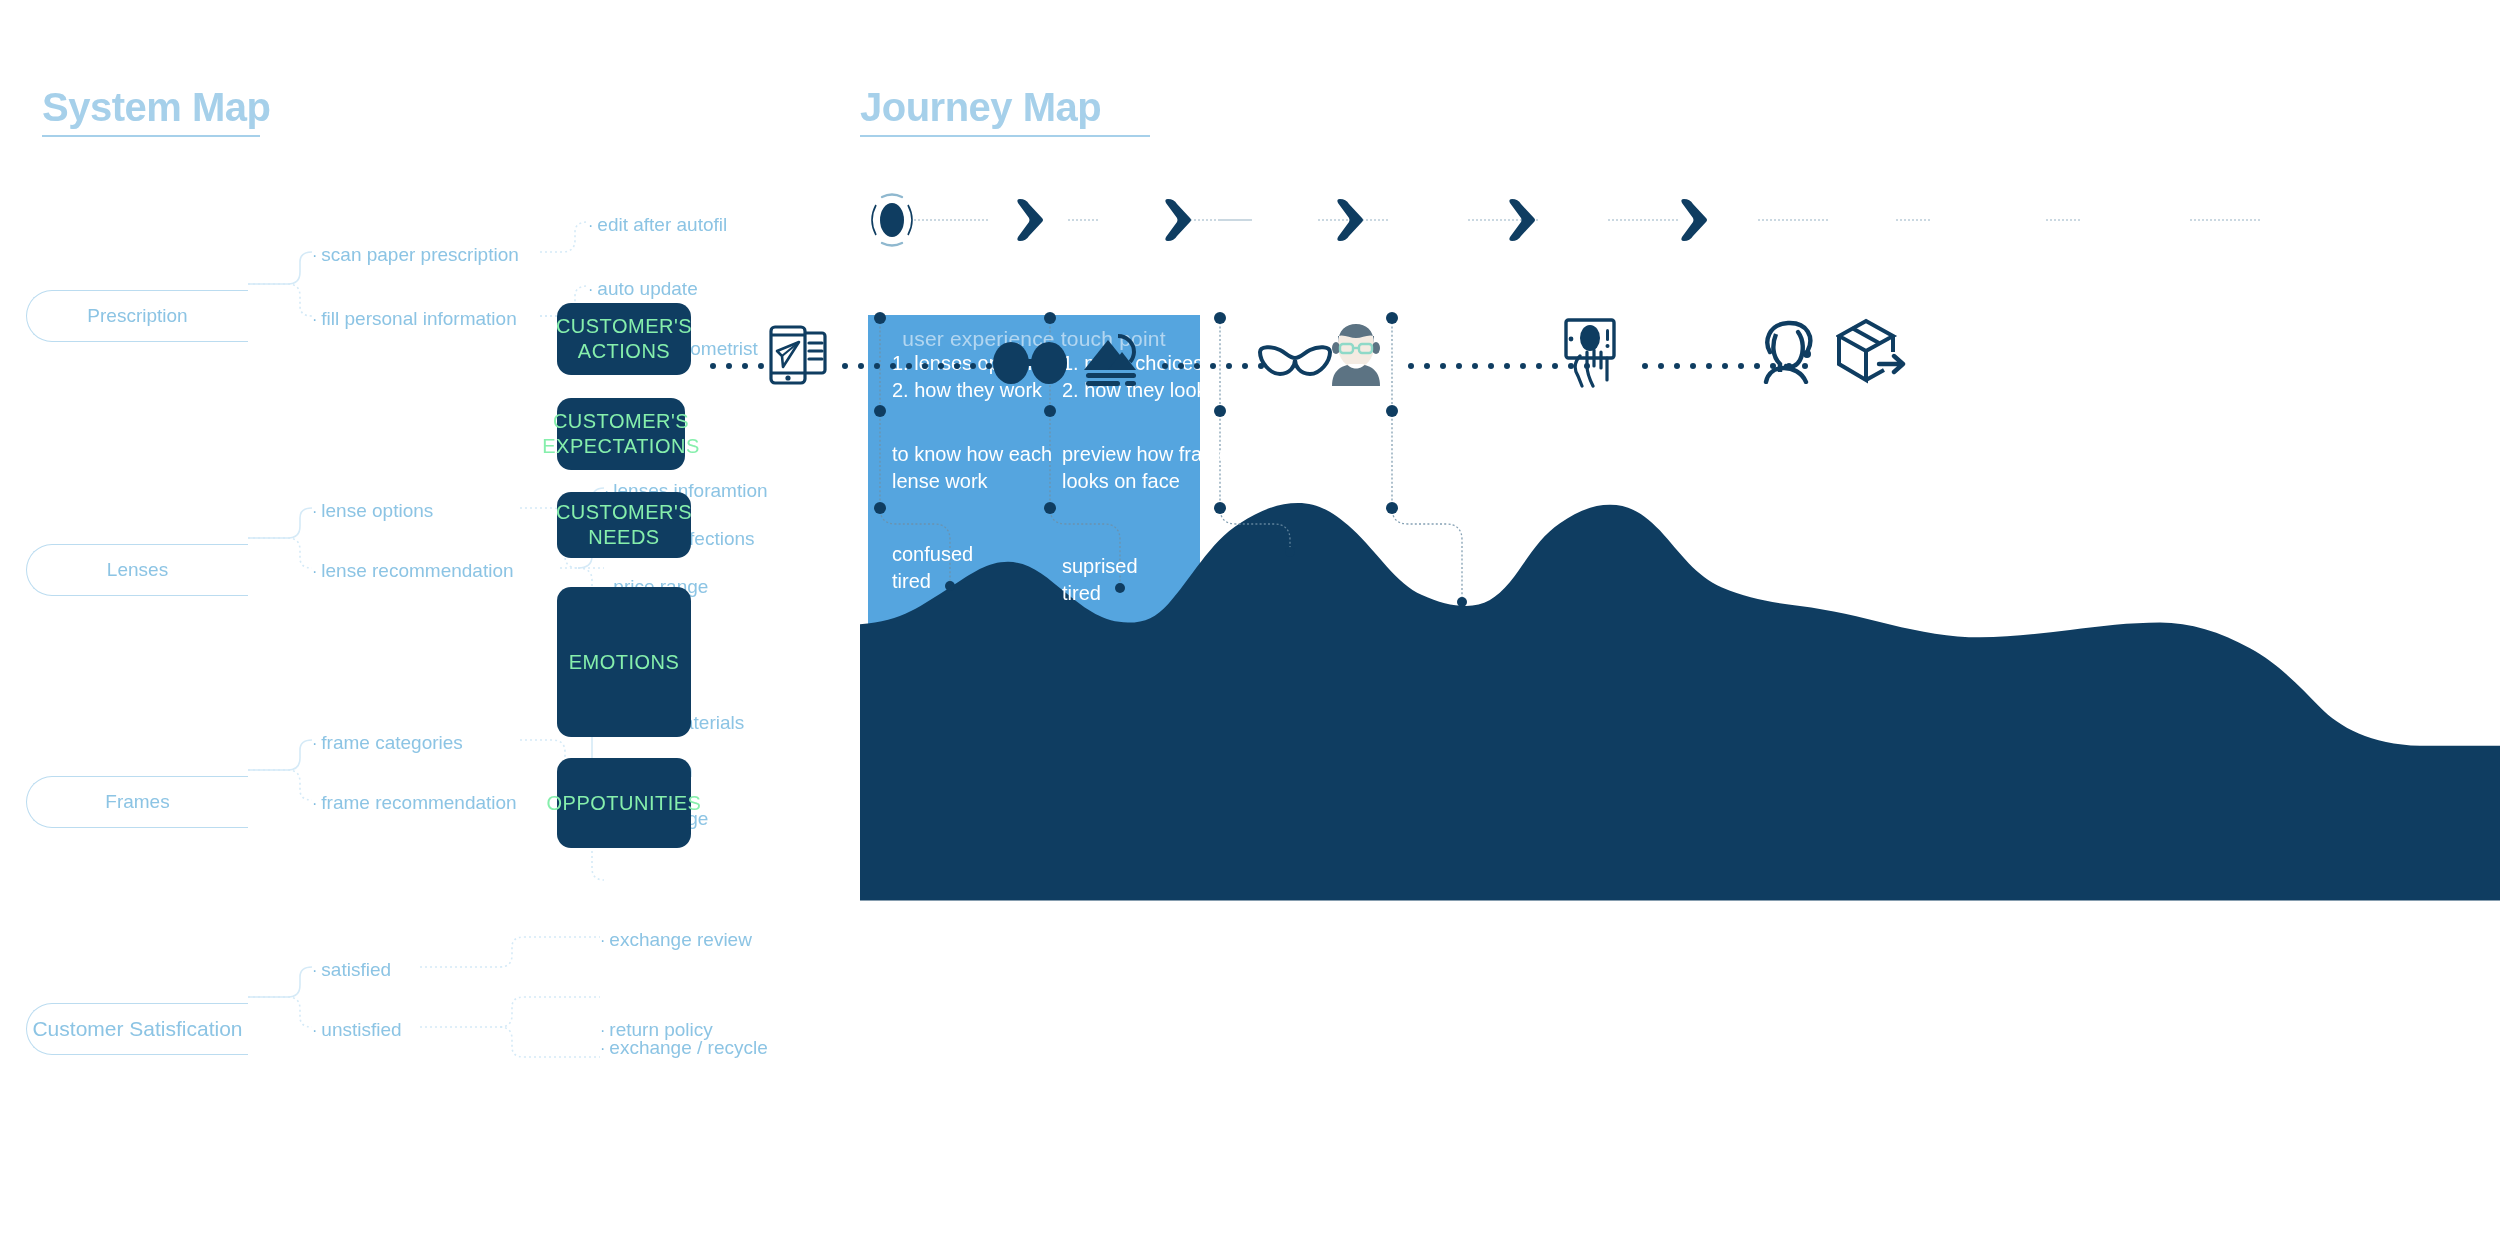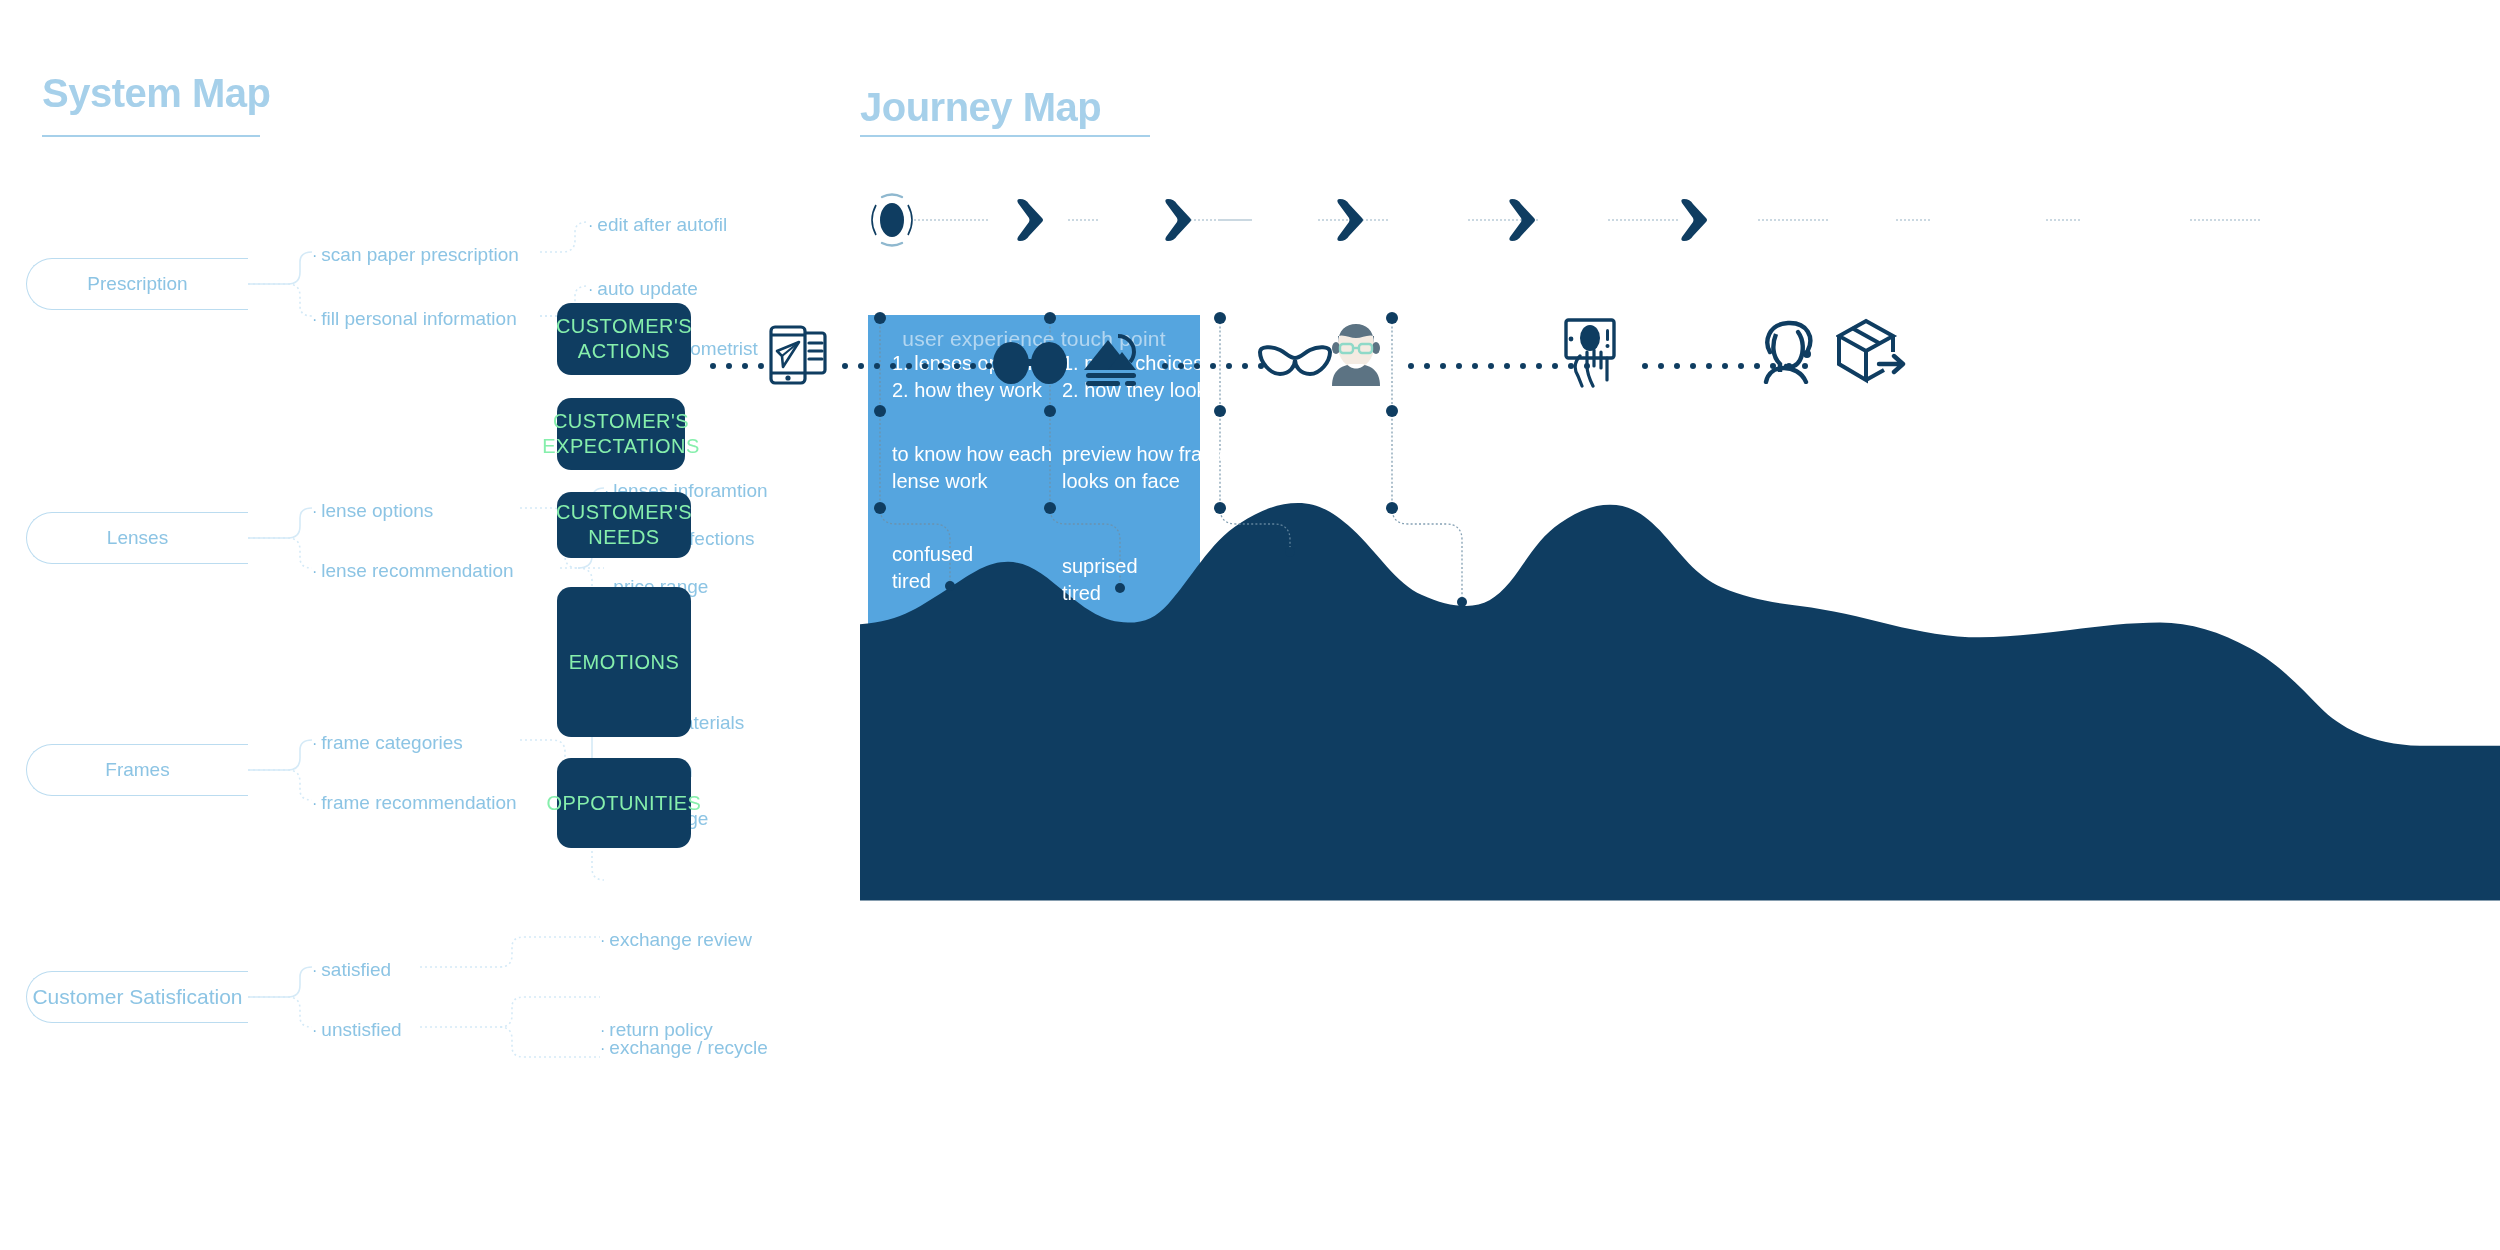--- a/index.html
+++ b/index.html
@@ -22,37 +22,38 @@
     white-space: nowrap;
   }
   .section-rule {
     position: absolute;
     height: 2px;
     background: #A6D0EA;
   }
 
   
   #system-map { position: absolute; left: 0; top: 0; width: 860px; height: 1250px; }
-  .sm-title { left: 42px; top: 71px; }
+  .sm-title { left: 42px; top: 85px; }
   .sm-rule  { left: 42px; top: 135px; width: 218px; }
 
   .sm-node {
     position: absolute;
     height: 52px;
     width: 222px;
     border: 1.6px solid #BBDCF0;
     border-right: none;
     border-radius: 26px 0 0 26px;
     display: flex;
     align-items: center;
     justify-content: center;
     color: #8CC4E4;
     font-size: 19px;
     white-space: nowrap;
     background: #fff;
+    margin-top: 32px;
   }
   .sm-node.narrow { font-size: 21px; }
 
   .sm-leaf {
     position: absolute;
     color: #8CC4E4;
     font-size: 19px;
     white-space: nowrap;
     line-height: 1;
   }

